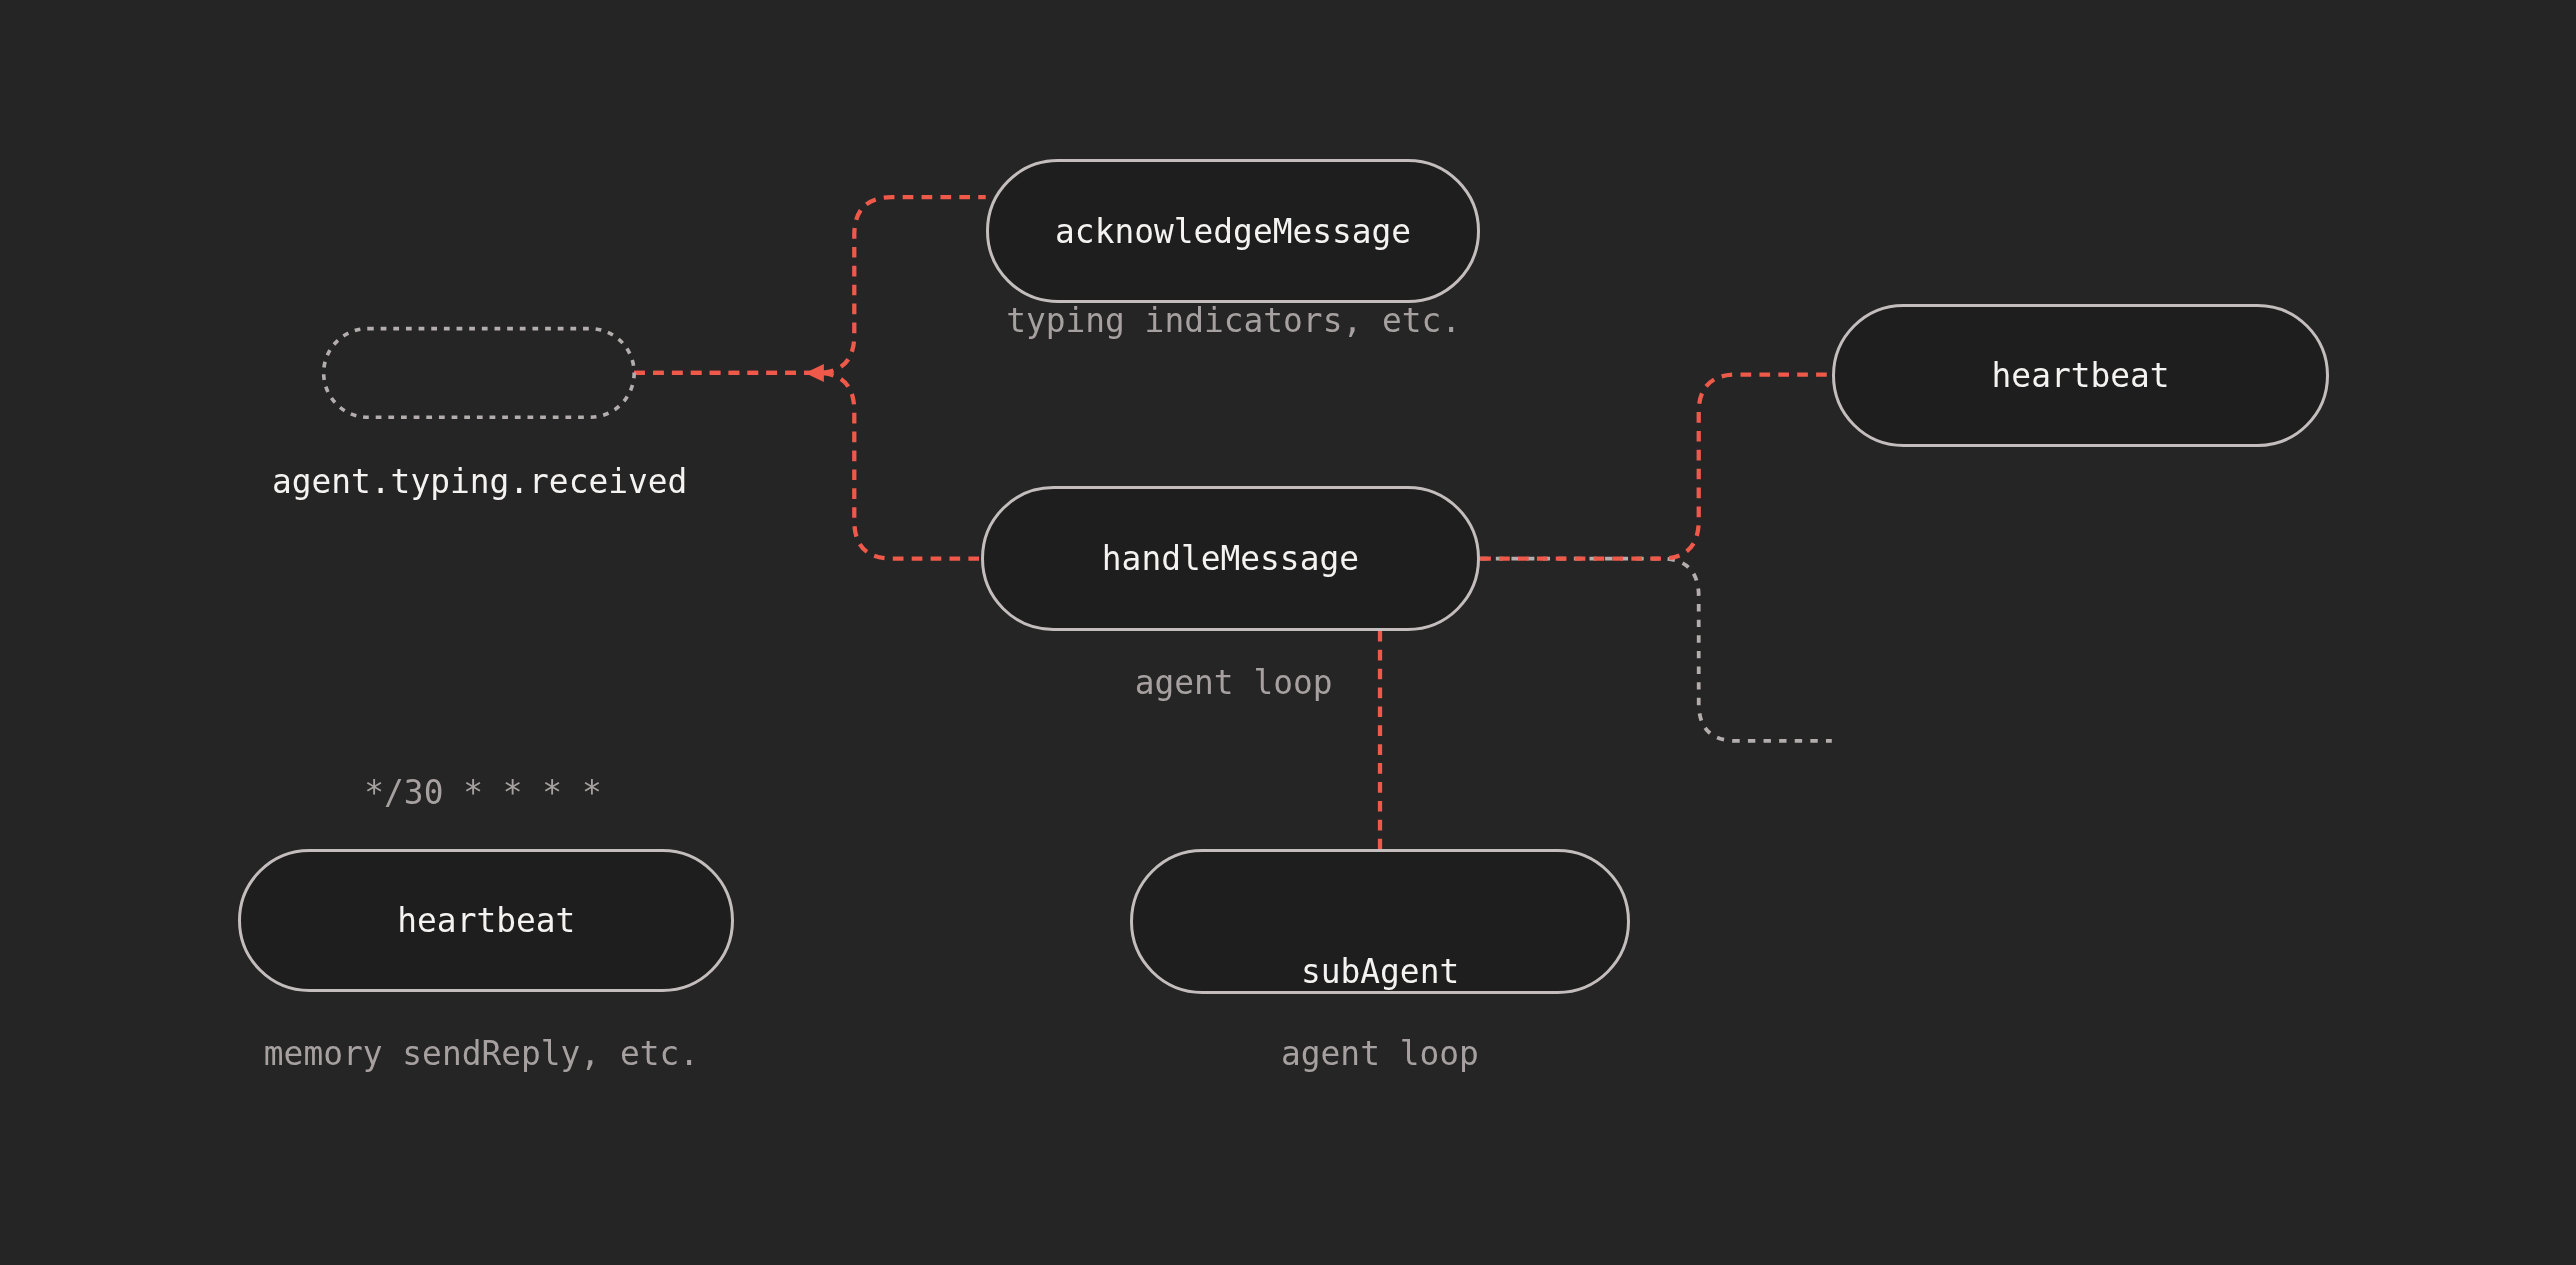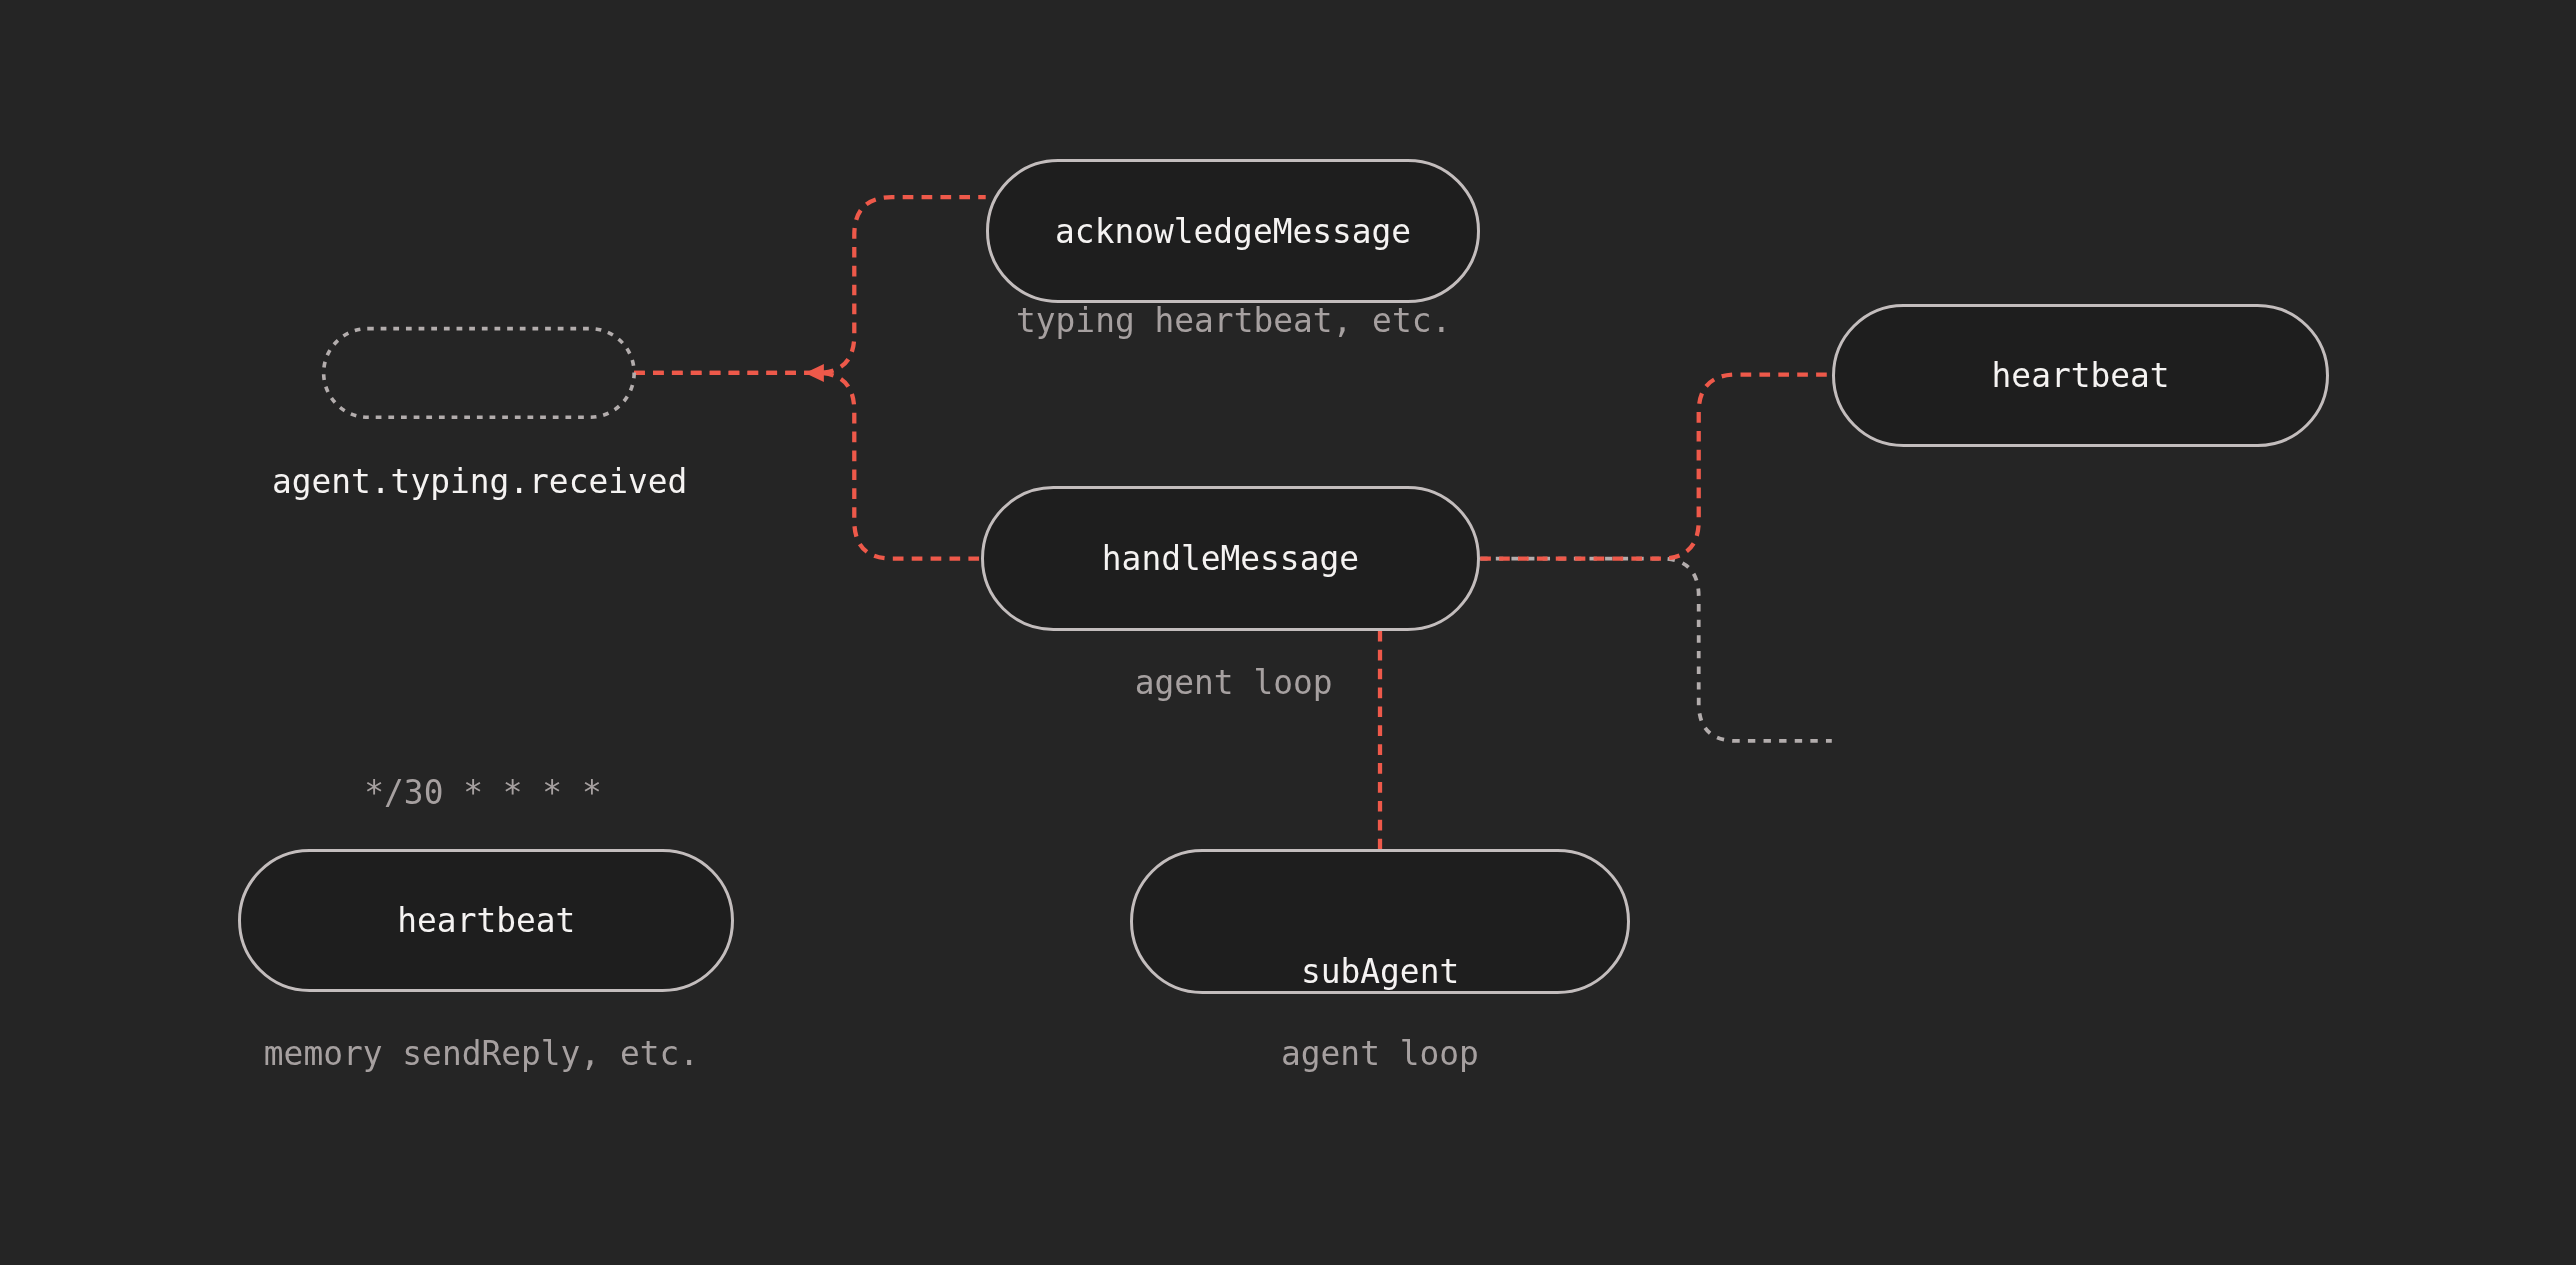--- a/index.html
+++ b/index.html
@@ -106,21 +106,21 @@
 
 
   <div class="node" style="left:43.88%; top:68.75%; width:19.39%; height:11.70%;align-items:flex-end;">
     <span>subAgent</span>
   </div>
 
   <div class="node" style="left:9.25%; top:68.75%; width:19.26%; height:11.57%;">
     <span>heartbeat</span>
   </div>
 
-  <div class="caption" style="left:36.73%; top:24.47%;">typing heartbeat, etc.</div>
+  <div class="caption" style="left:36.73%; top:24.47%;">typing indicators, etc.</div>
 
   <div class="caption bright" style="left:7.46%; top:37.50%;">agent.typing.received</div>
 
   <div class="caption" style="left:36.73%; top:53.72%;">agent loop</div>
 
   <div class="caption" style="left:7.59%; top:62.63%;">*/30 * * * *</div>
 
   <div class="caption" style="left:7.53%; top:83.78%;">memory sendReply, etc.</div>
 
   <div class="caption" style="left:42.41%; top:83.78%;">agent loop</div>

